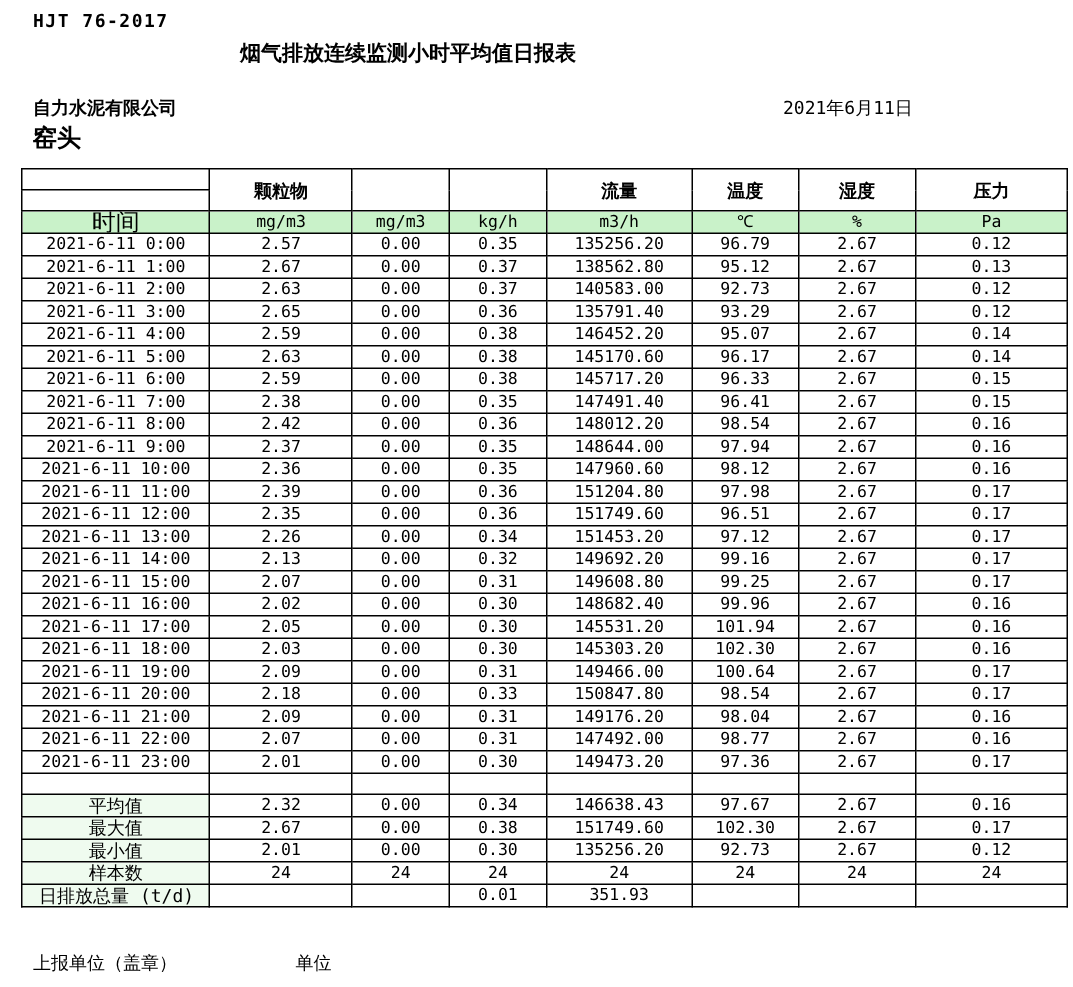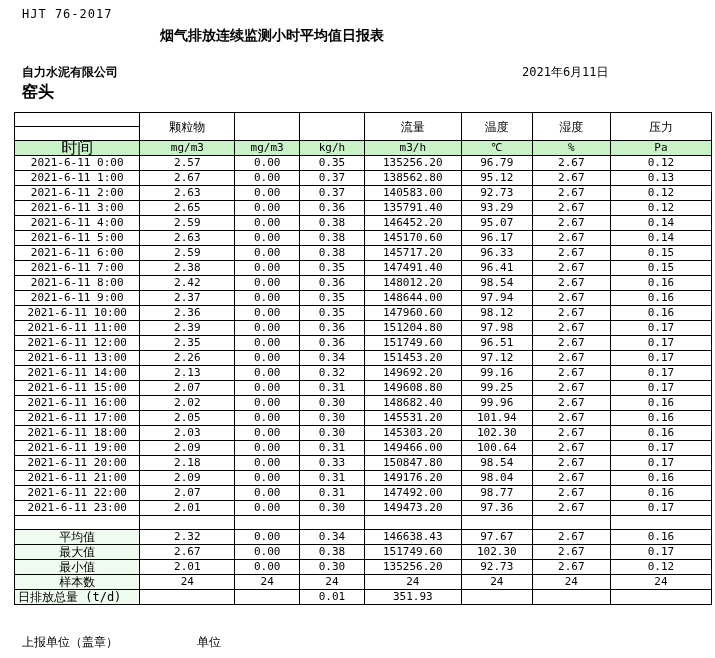--- a/index.html
+++ b/index.html
@@ -2,44 +2,44 @@
 <html style="--green: #c9f2c9; --sumgreen: #effbef; --border: #000000;"><head>
 <meta charset="utf-8">
 <style>
   * { margin:0; padding:0; box-sizing:border-box; }
   html,body { background:#fff; }
   .page {
     position:relative; width:715px; height:658px; background:#ffffff;
     font-family:"DejaVu Sans Mono","Liberation Sans",monospace;
     color:#000; overflow:hidden;
   }
-  .std    { position:absolute; top:7px;  left:22px; font-size:12px; font-weight:normal; letter-spacing:1px; }
+  .std    { position:absolute; top:7px;  left:22px; font-size:12px; font-weight:bold; letter-spacing:1px; }
   .title  { position:absolute; top:27px; left:0; width:544px; text-align:center; font-size:14px; font-weight:bold; }
   .company{ position:absolute; top:64px; left:22px; font-size:12px; font-weight:bold; }
   .date   { position:absolute; top:64px; left:495px; font-size:12px;margin-left:27px; }
   .site   { position:absolute; top:82px; left:22px; font-size:16px; font-weight:bold; }
 
   table.report {
     position:absolute; top:112px; left:14px; width:698px;
     border-collapse:collapse; table-layout:fixed;
     font-size:11px;
   }
   table.report td {
     border:1px solid var(--border,#000);
     height:14px; line-height:14px;
     text-align:center; vertical-align:middle;
     padding:0 2px; overflow:hidden; white-space:nowrap;
   }
   tr.gh1 td, tr.gh2 td { font-size:12px; }
-  tr.gh1 td { height:14px; }
+  tr.gh1 td { height:14px;font-weight:bold; }
   tr.gh2 td { height:14px; }
   tr.units td { background:var(--green,#c9f2c9); height:15px; font-size:11px; }
   tr.units td:first-child { font-size:16px; }
   td.sum-label { background:var(--sumgreen,#effbef); font-size:12px; }
-  td.sum-label.left { text-align:left; padding-left:3px; }
+  td.sum-label.left { text-align:center; padding-left:3px; }
   tr.spacer td { height:14px; }
 
   .fn1 { position:absolute; top:617px; left:22px; font-size:12px; }
   .fn2 { position:absolute; top:634px; left:22px; font-size:12px; }
   .fn3 { position:absolute; top:634px; left:197px; font-size:12px; }
 </style>
 </head>
 <body>
 
 <div class="page">

